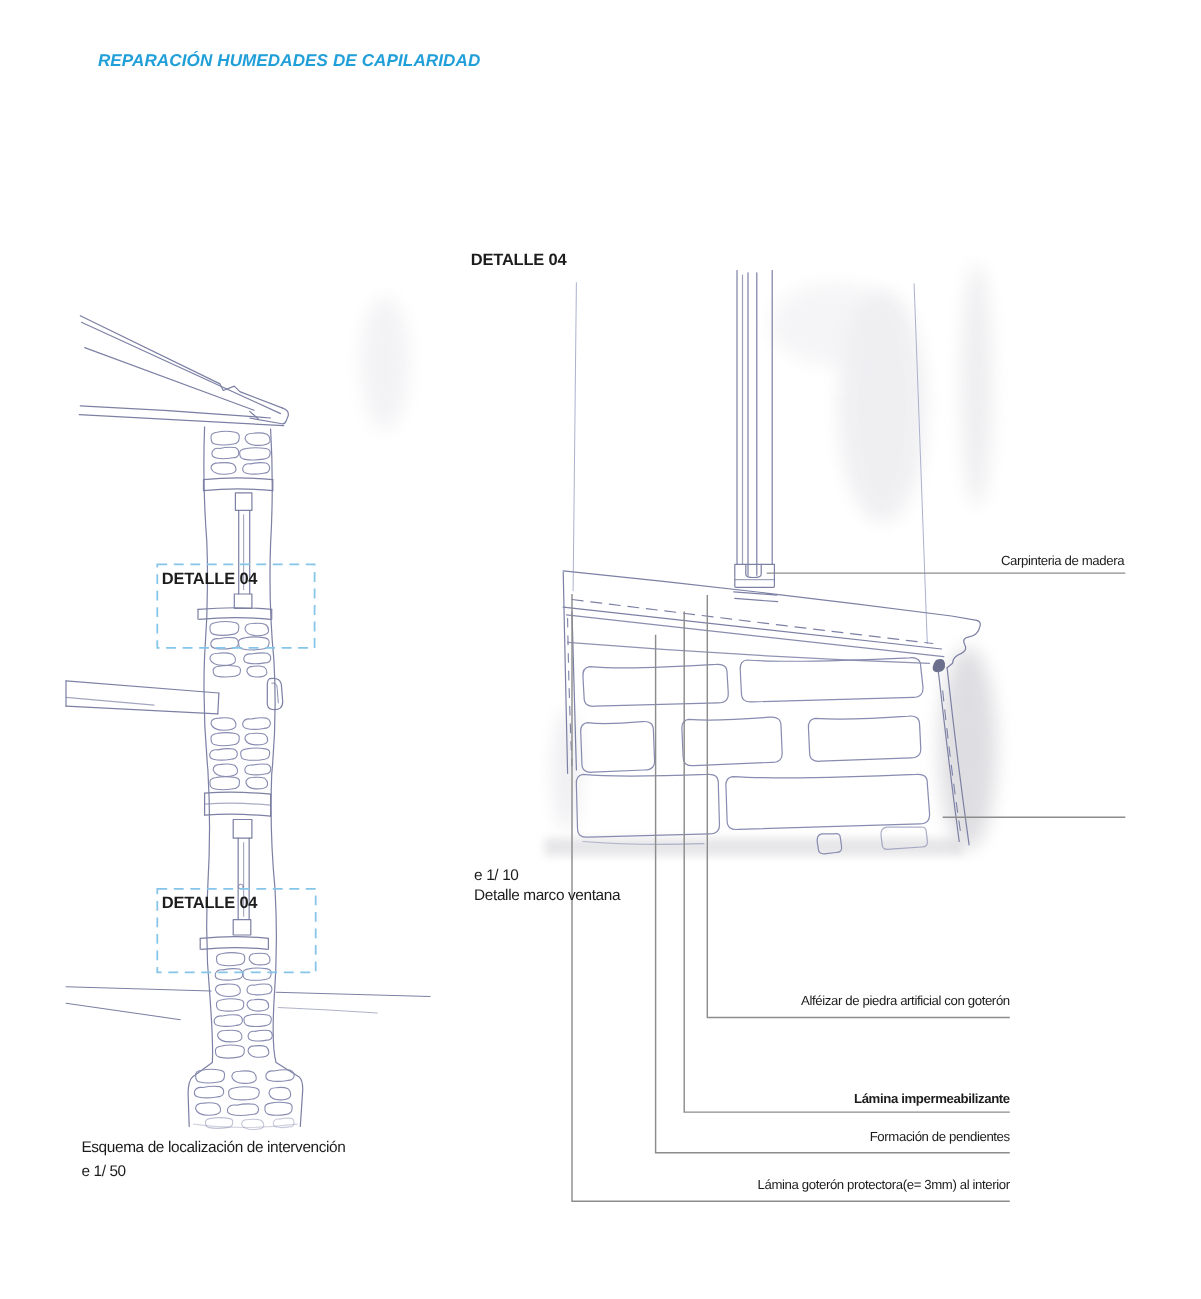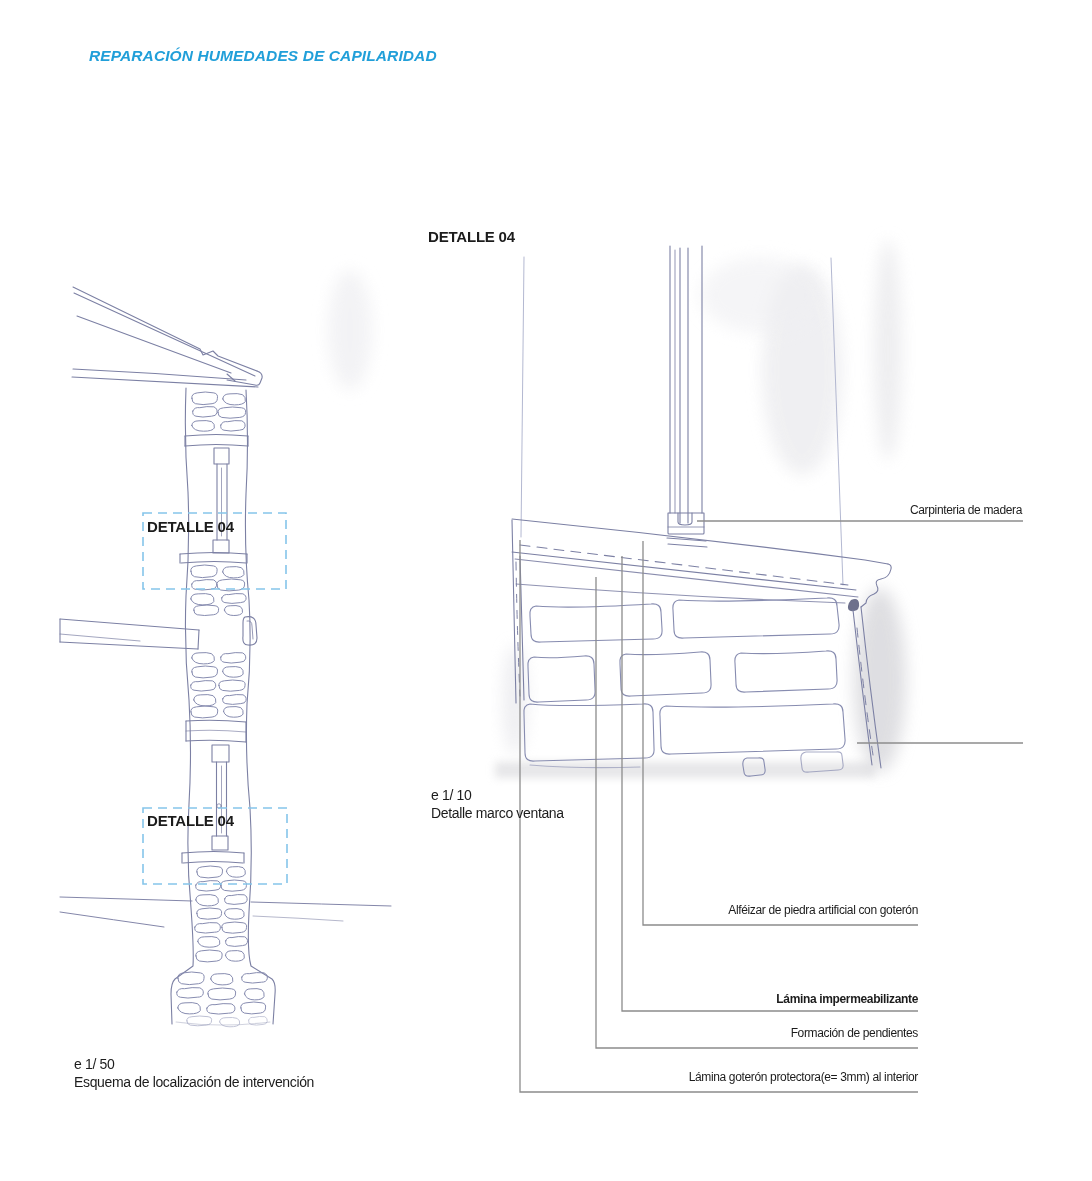--- a/index.html
+++ b/index.html
@@ -231,21 +231,21 @@
   </g>
 </svg>
 
 <div class="txt title-line" style="left:89px;top:47px;font-style:italic;">REPARACIÓN HUMEDADES DE CAPILARIDAD</div>
 
 <div class="txt marker" style="left:428px;top:228px;">DETALLE 04</div>
 
 <div class="txt marker" style="left:147px;top:518px;">DETALLE 04</div>
 <div class="txt marker" style="left:147px;top:812px;">DETALLE 04</div>
 
-<div class="txt caption" style="left:74px;top:1074px;">Esquema de localización de intervención</div>
+<div class="txt caption" style="left:74px;top:1034px;">Esquema de localización de intervención</div>
 <div class="txt caption" style="left:74px;top:1056px;">e 1/ 50</div>
 
 <div class="txt caption" style="left:431px;top:765px;margin-top:40px;">Detalle marco ventana</div>
 <div class="txt caption" style="left:431px;top:787px;">e 1/ 10</div>
 
 <div class="txt ann ann-r" style="right:70px;top:503px;">Carpinteria de madera</div>
 
 
 <div class="txt ann ann-r" style="right:174px;top:903px;">Alféizar de piedra artificial con goterón</div>
 

